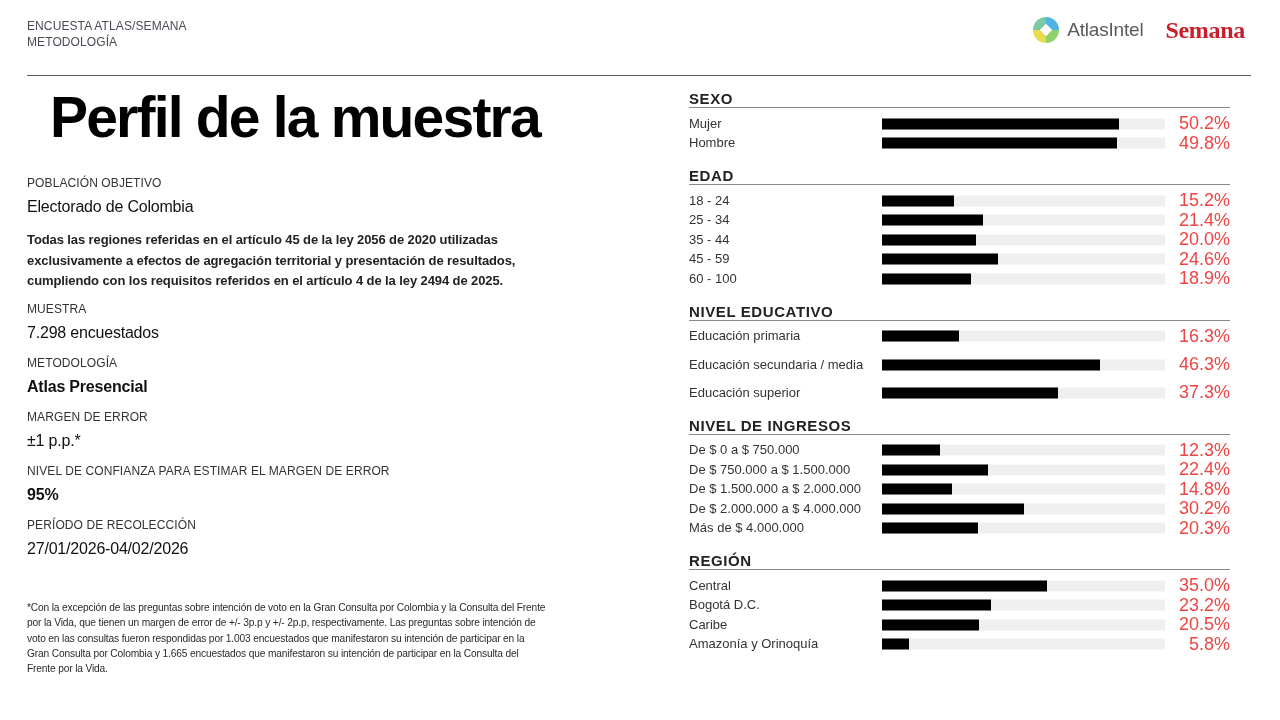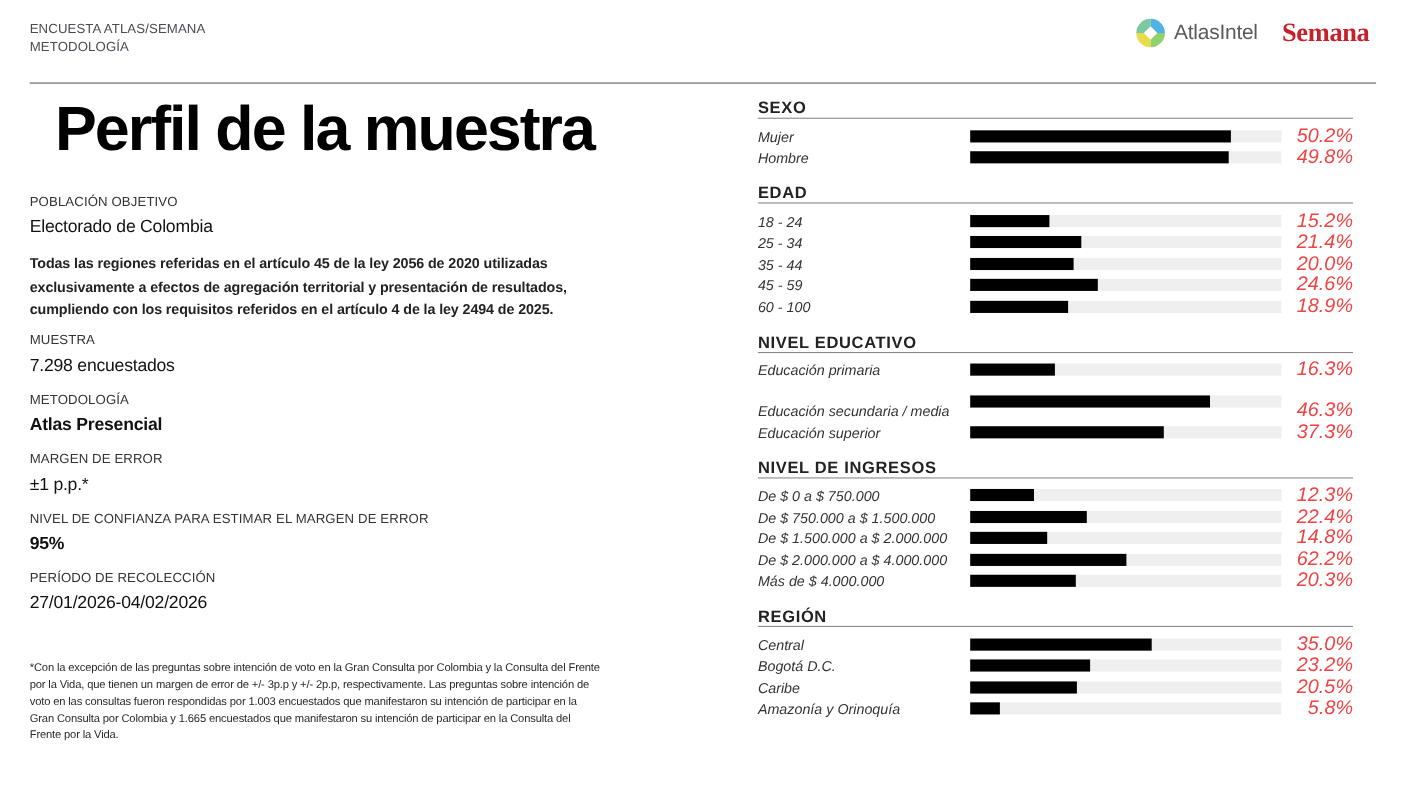--- a/index.html
+++ b/index.html
@@ -24,21 +24,21 @@
   .field-value.bold { font-weight: bold; }
   .field-text { font-size: 13px; font-weight: bold; color: #222; line-height: 20.5px; margin-top: 2px; letter-spacing: -0.1px; }
   .f { margin-bottom: 10px; }
 
   .footnote { position: absolute; left: 27px; top: 600px; width: 520px; font-size: 10.2px; line-height: 15.3px; color: #2a2a2a; letter-spacing: -0.15px; }
 
   .right { position: absolute; left: 689px; top: 86px; width: 541px; }
   .section { margin-bottom: 0; }
   .sec-title { font-size: 15px; font-weight: bold; letter-spacing: 0.6px; color: #222; text-transform: uppercase; height: 22px; line-height: 22px; padding-top: 2px; border-bottom: 1.5px solid #8a8a8a; }
   .rows { padding-top: 6px; padding-bottom: 10px; }
-  .row { display: flex; align-items: flex-end; height: 19.5px; position: relative; font-style: italic; }
+  .row { display: flex; align-items: center; height: 19.5px; position: relative; }
   .row.tall { height: 37px; }
   .row-label { width: 193px; font-size: 13px; color: #333; line-height: 18px; }
   .bar-track { position: absolute; left: 193px; width: 283px; height: 11px; background: #efefef; top: 50%; transform: translateY(-50%); }
   .bar-fill { height: 100%; background: #000; }
   .row-val { position: absolute; right: 0; font-size: 18px; color: #ef4444; text-align: right; }
 </style>
 </head>
 <body>
 
 <div class="header">
@@ -204,21 +204,21 @@
           <div class="bar-track">
             <div class="bar-fill" style="width: 24.6667%;"></div>
           </div>
           <div class="row-val">14.8%</div>
         </div>
         <div class="row">
           <div class="row-label">De $ 2.000.000 a $ 4.000.000</div>
           <div class="bar-track">
             <div class="bar-fill" style="width: 50.3333%;"></div>
           </div>
-          <div class="row-val">62.2%</div>
+          <div class="row-val">30.2%</div>
         </div>
         <div class="row">
           <div class="row-label">Más de $ 4.000.000</div>
           <div class="bar-track">
             <div class="bar-fill" style="width: 33.8333%;"></div>
           </div>
           <div class="row-val">20.3%</div>
         </div>
       </div>
     </div>

